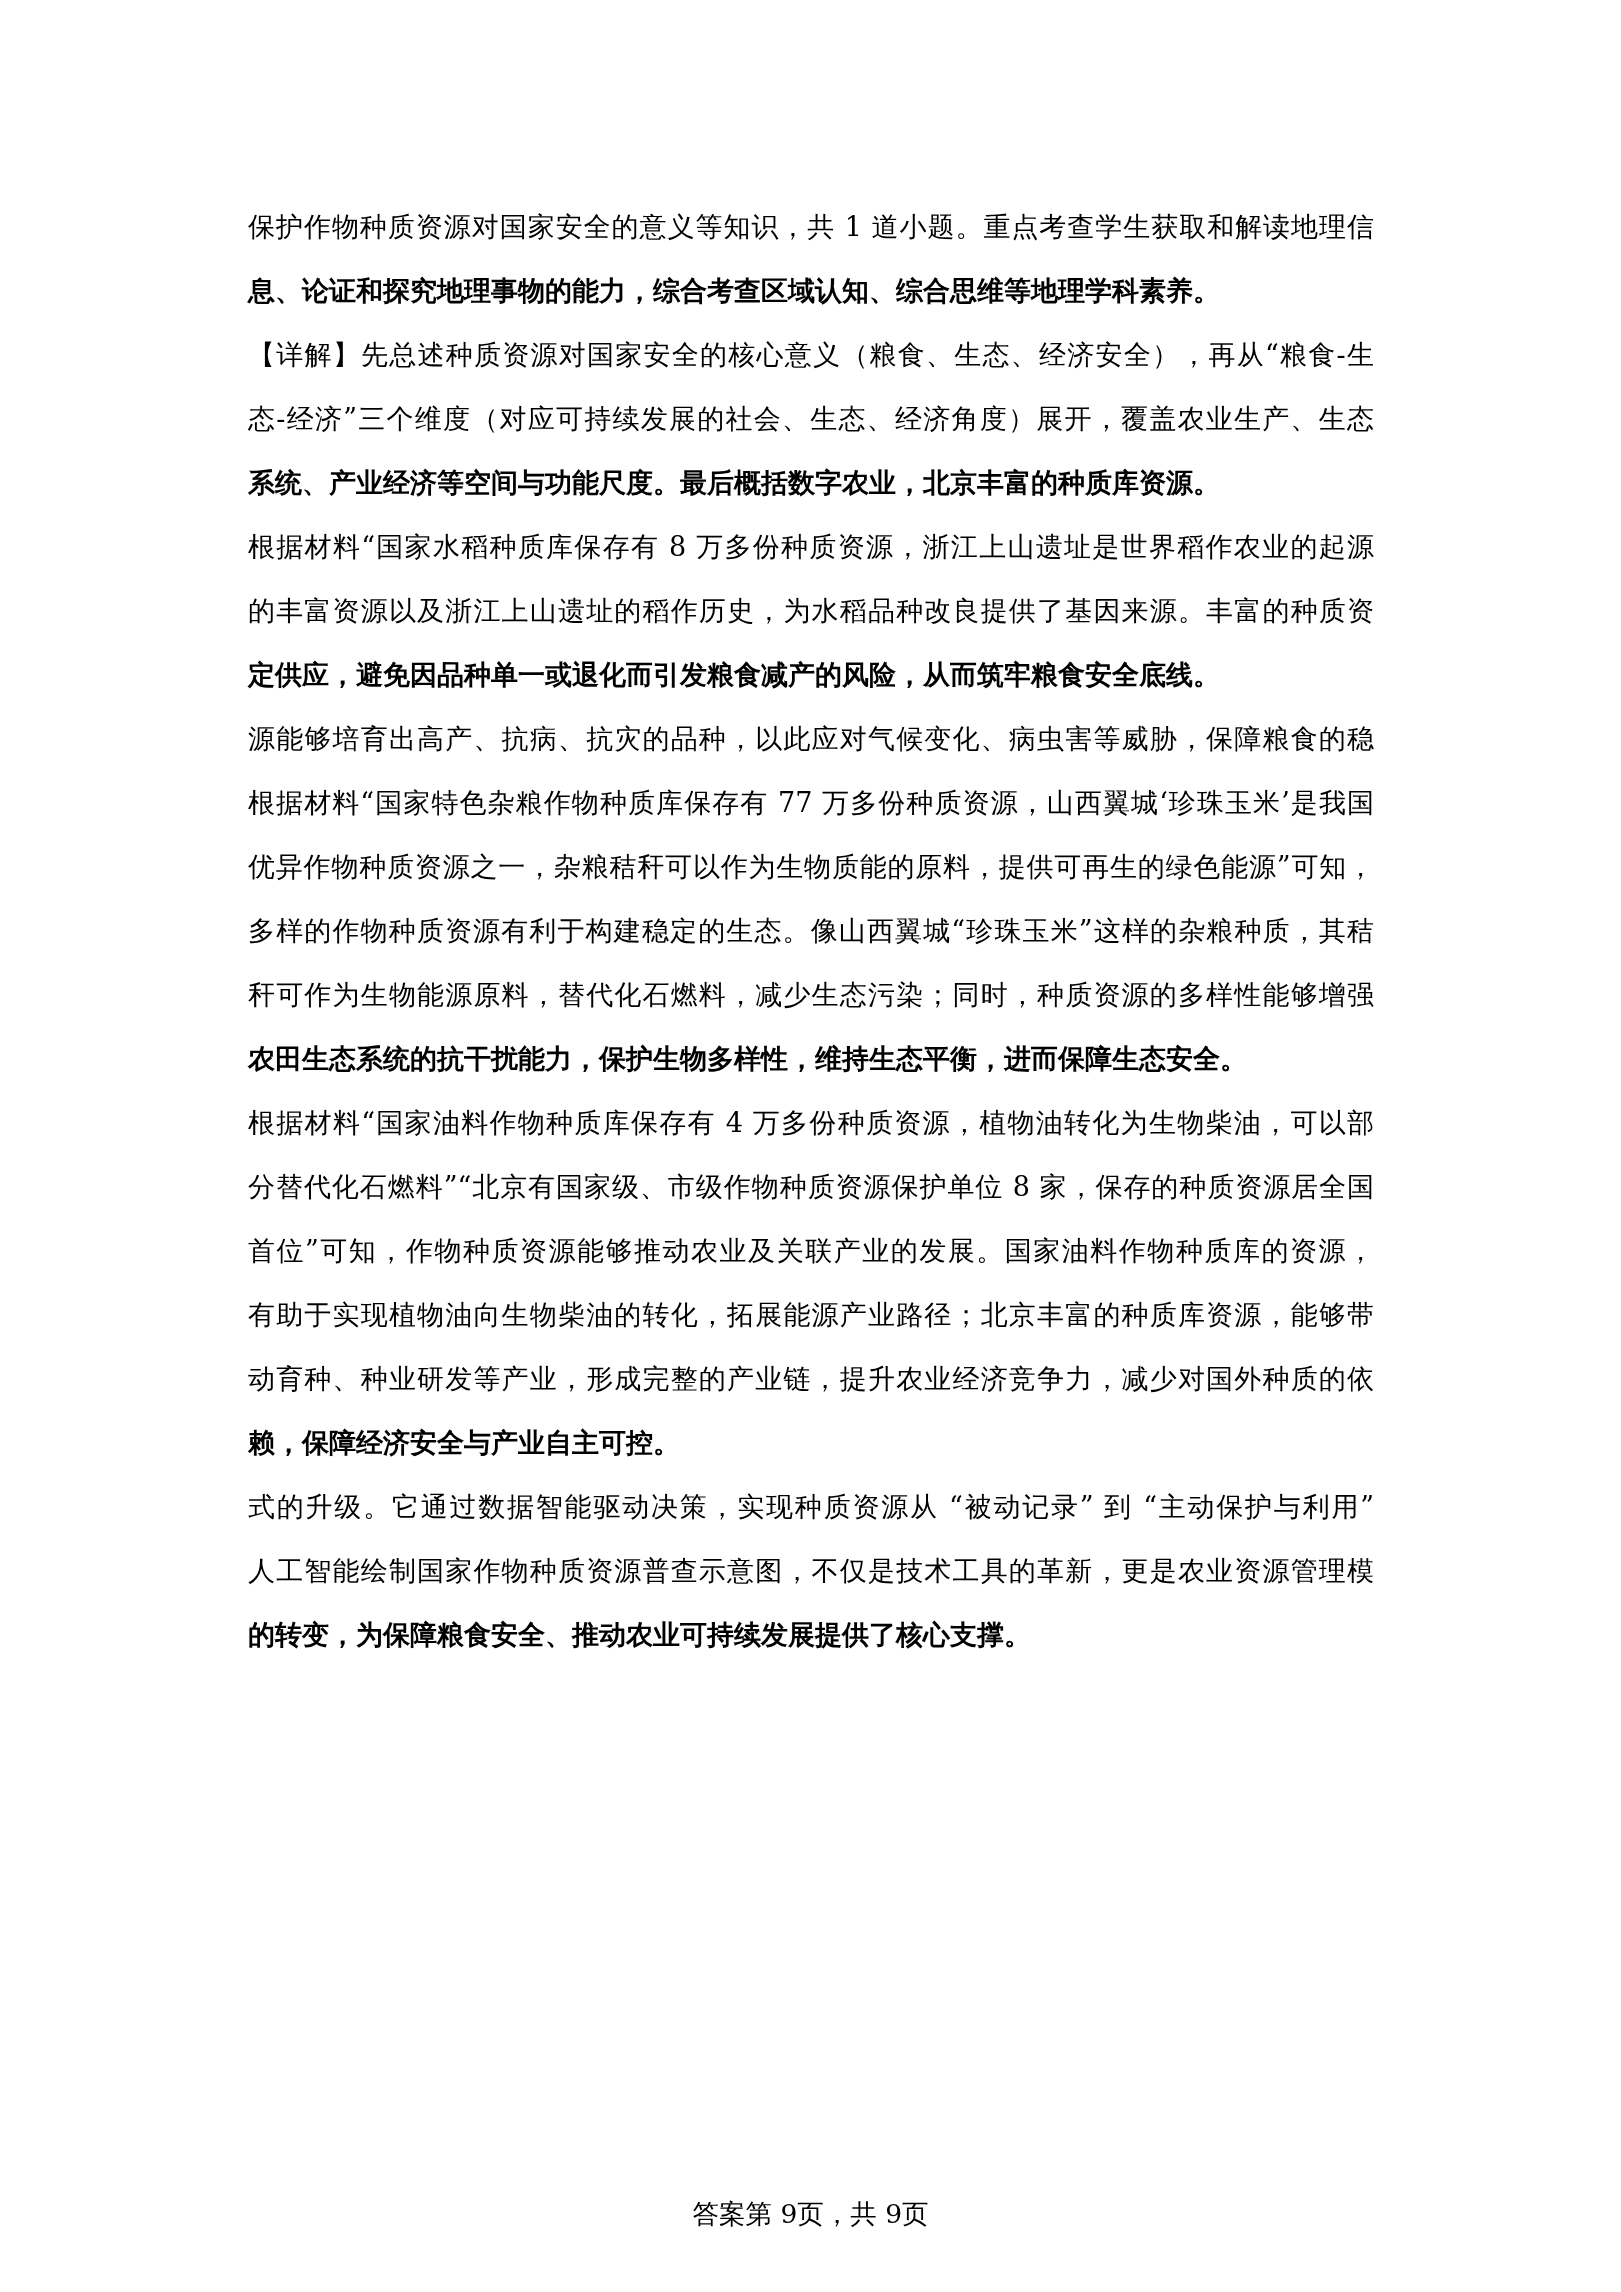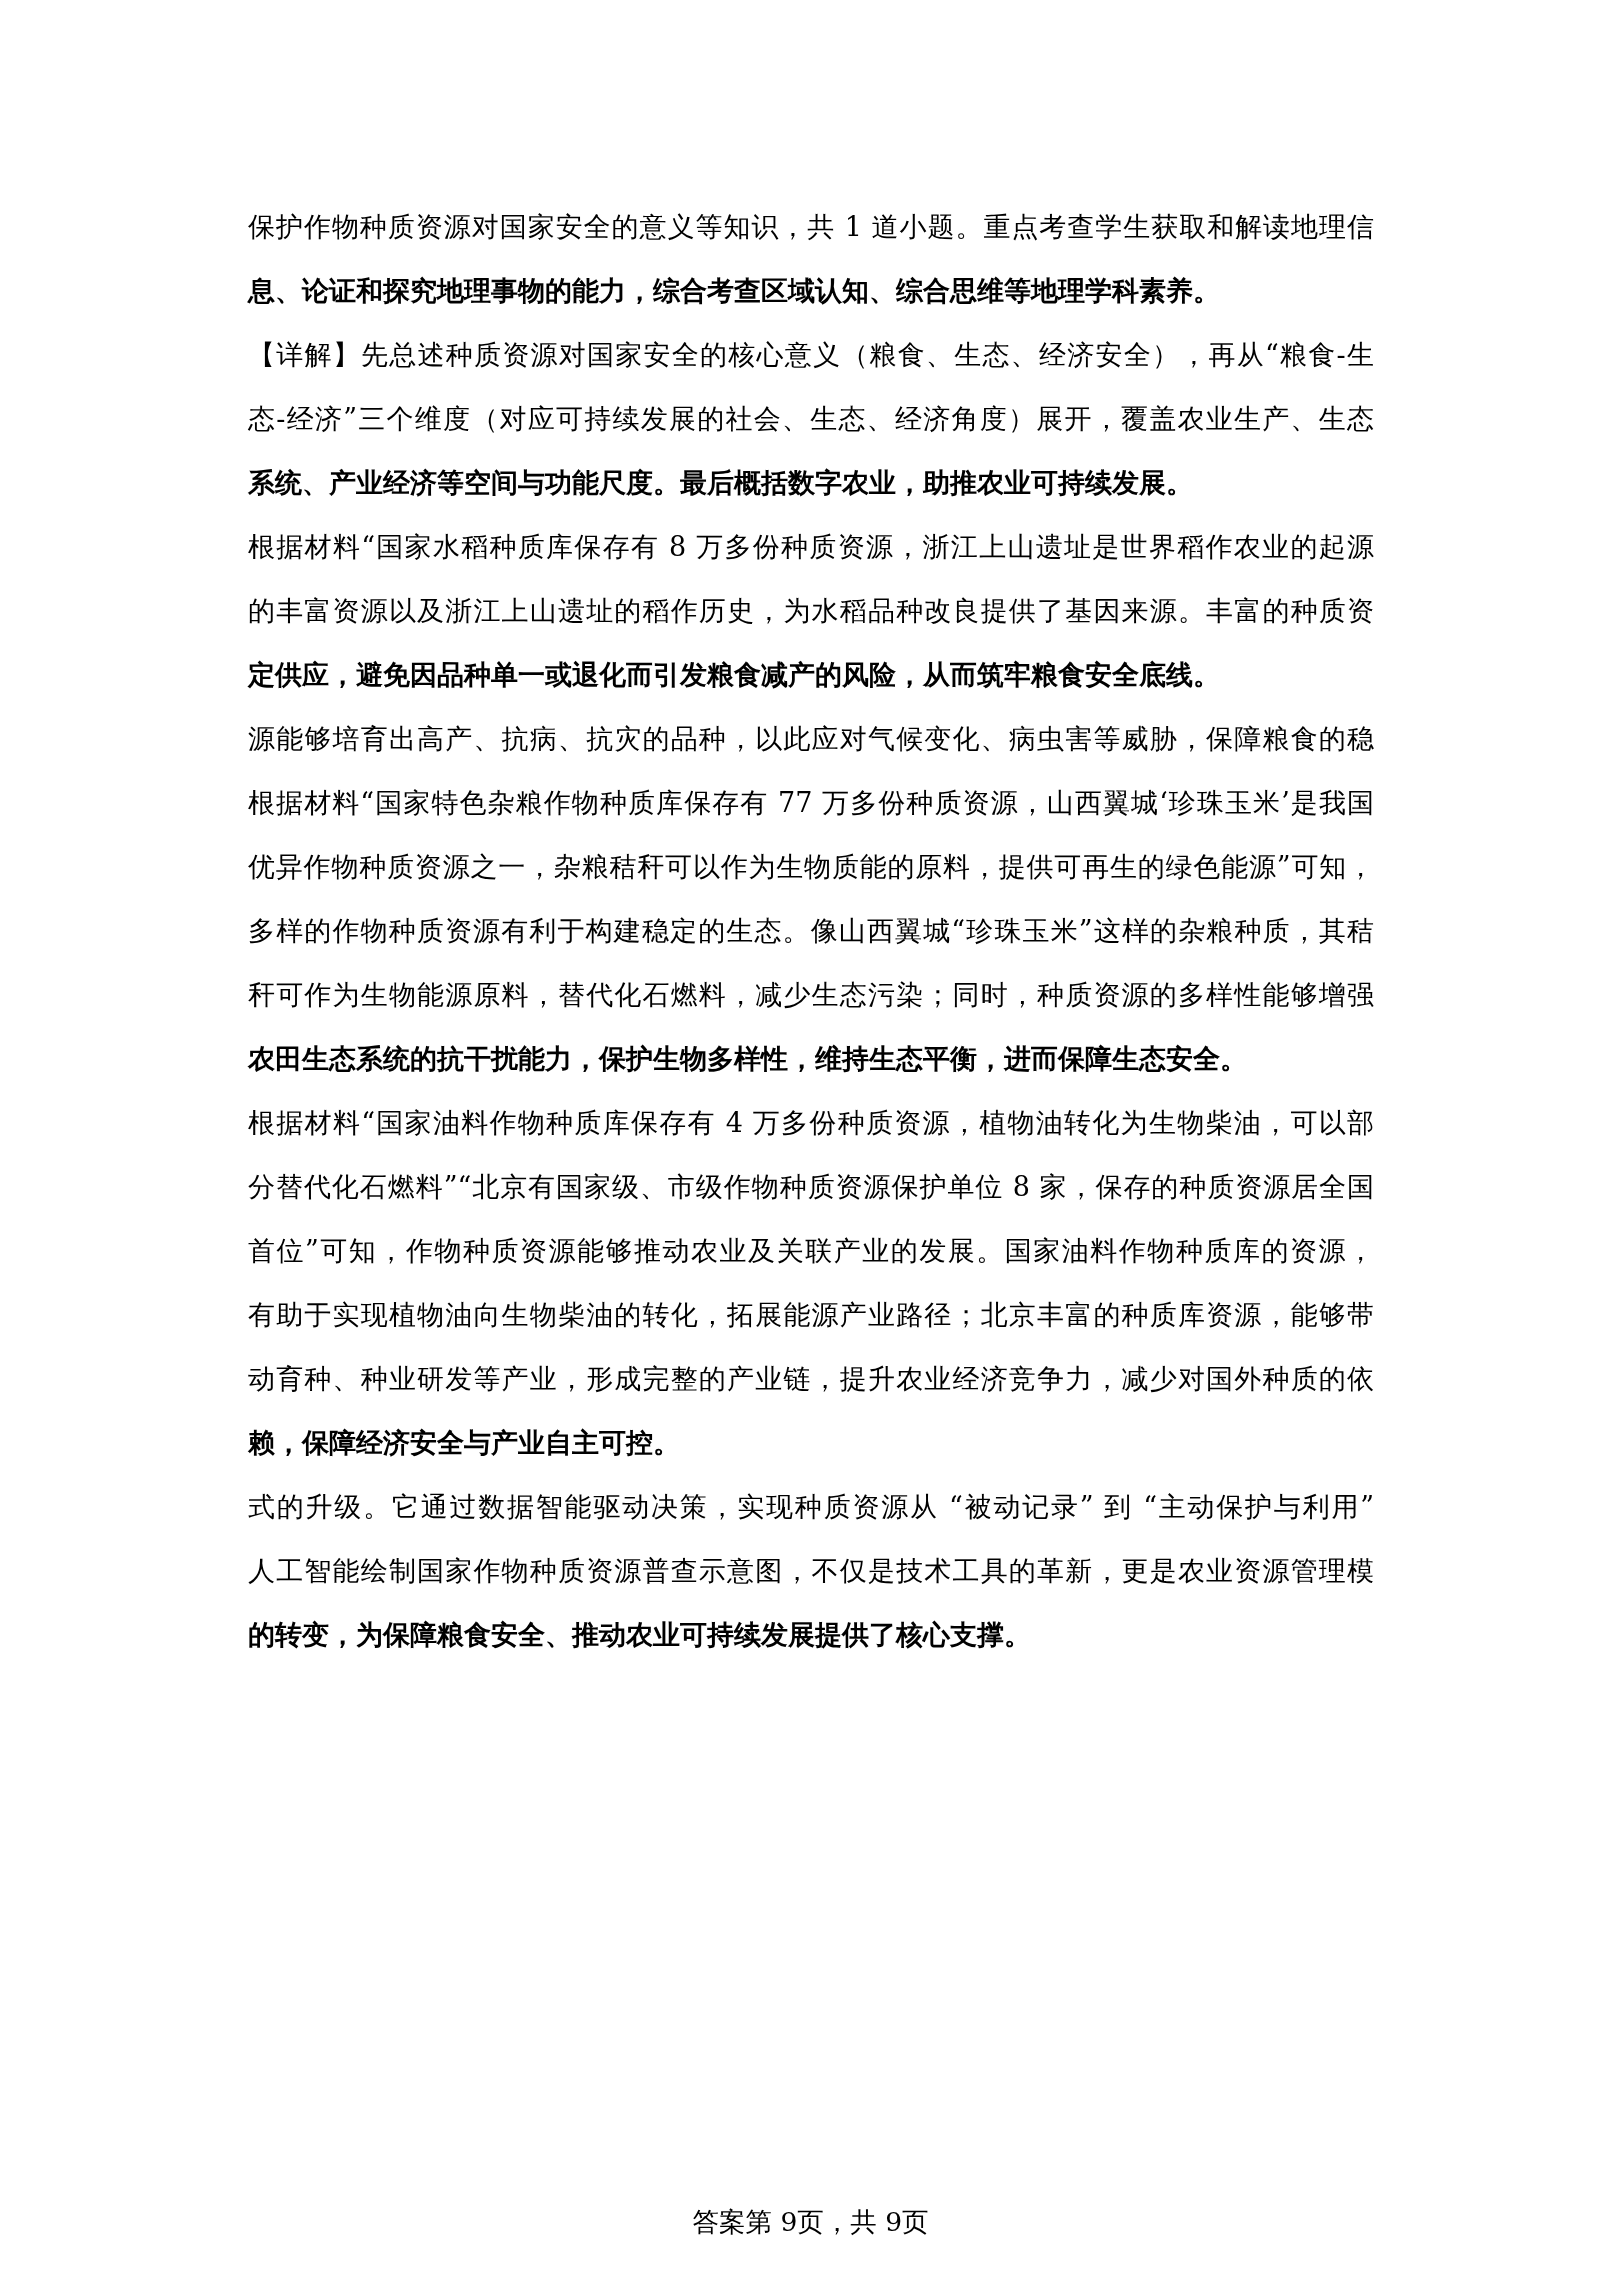--- a/index.html
+++ b/index.html
@@ -46,38 +46,37 @@
     .footer {
       position: absolute;
       left: 0;
       width: 1621px;
       top: 2192px;
       height: 43px;
       line-height: 43px;
       text-align: center;
       font-size: 26.5px;
       color: #000000;
-      margin-top: 8px;
     }
   </style>
 </head>
 <body>
 
 <div class="page">
   <div class="body-text">
 
     <div class="paragraph">
       <span class="line">保护作物种质资源对国家安全的意义等知识，共 1 道小题。重点考查学生获取和解读地理信</span>
       <span class="line last">息、论证和探究地理事物的能力，综合考查区域认知、综合思维等地理学科素养。</span>
     </div>
 
     <div class="paragraph">
       <span class="line">【详解】先总述种质资源对国家安全的核心意义（粮食、生态、经济安全），再从“粮食-生</span>
       <span class="line">态-经济”三个维度（对应可持续发展的社会、生态、经济角度）展开，覆盖农业生产、生态</span>
-      <span class="line last">系统、产业经济等空间与功能尺度。最后概括数字农业，助推农业可持续发展。</span>
+      <span class="line last">系统、产业经济等空间与功能尺度。最后概括数字农业，北京丰富的种质库资源。</span>
     </div>
 
     <div class="paragraph">
       <span class="line">根据材料“国家水稻种质库保存有 8 万多份种质资源，浙江上山遗址是世界稻作农业的起源</span>
       <span class="line">的丰富资源以及浙江上山遗址的稻作历史，为水稻品种改良提供了基因来源。丰富的种质资</span>
       <span class="line last">定供应，避免因品种单一或退化而引发粮食减产的风险，从而筑牢粮食安全底线。</span>
       <span class="line">源能够培育出高产、抗病、抗灾的品种，以此应对气候变化、病虫害等威胁，保障粮食的稳</span>
     </div>
 
     <div class="paragraph">

